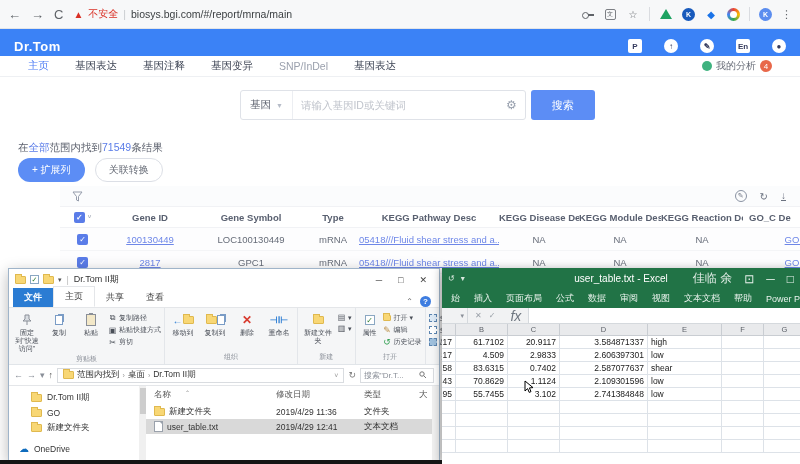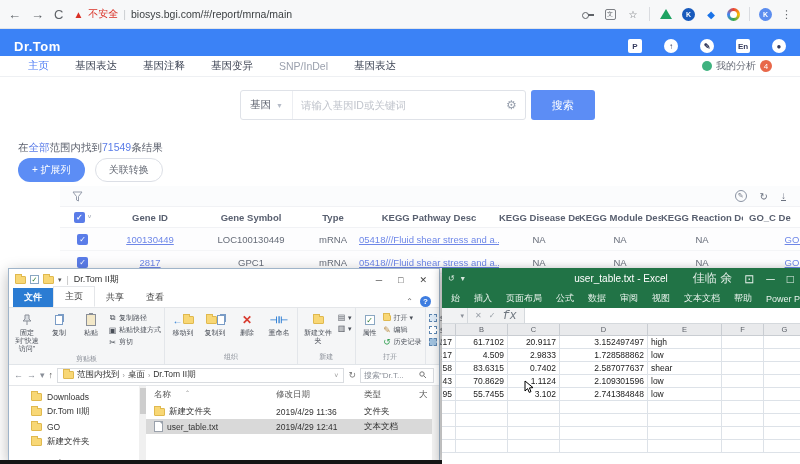--- a/index.html
+++ b/index.html
@@ -164,21 +164,21 @@
   .xl-title { height:21px; background:#217346; display:flex; align-items:center; color:#fff; padding:0 6px; gap:6px; }
   .xl-qat { display:flex; gap:6px; font-size:8px; color:#d8e8de; }
   .xl-title-text { position:absolute; left:0; right:0; text-align:center; font-size:10px; color:#fff; pointer-events:none; }
   .xl-title { position:relative; }
   .xl-right { margin-left:auto; display:flex; align-items:center; gap:12px; font-size:12px; color:#e4efe8; }
   .xl-tabs { height:19px; background:#217346; display:flex; align-items:center; gap:0; padding-left:2px; }
   .xtab { color:#e8f2ec; font-size:9px; padding:0 7px; white-space:nowrap; }
   .xl-fbar { height:16px; background:#f1f2f3; border-bottom:1px solid #d5d9dd; display:flex; align-items:center; }
   .namebox { width:26px; height:100%; border-right:1px solid #d5d9dd; display:flex; align-items:center; justify-content:flex-end; padding-right:3px; color:#8a8f98; font-size:7px; }
   .fbtns { display:flex; align-items:center; gap:7px; padding:0 7px; color:#9aa0a8; font-size:8px; border-right:1px solid #d5d9dd; height:100%; }
-  .fx { font-family:Liberation Mono, monospace; font-style:italic; color:#6f7780; font-size:12px; }
+  .fx { font-family:Liberation Sans, sans-serif; font-style:italic; color:#6f7780; font-size:14px;margin-left:8px; }
   .finput { flex:1; background:#fff; height:100%; }
   .xl-grid { flex:1; overflow:hidden; background:#fff; }
   .xcolhdr { display:flex; height:12px; background:#e9eaec; border-bottom:1px solid #c9cdd2; }
   .xch { border-right:1px solid #c9cdd2; font-size:7.5px; color:#5a5f66; text-align:center; line-height:12px; flex:0 0 auto; }
   .xrow { display:flex; height:13px; }
   .xc { border-right:1px solid #dde2e8; border-bottom:1px solid #dde2e8; font-size:8.5px; color:#1a1a1a; white-space:nowrap; overflow:hidden; line-height:12px; flex:0 0 auto; }
   .w-a { width:14px; } .w-b { width:52px; } .w-c { width:52px; } .w-d { width:88px; } .w-e { width:74px; } .w-f { width:42px; } .w-g { width:42px; }
   .num { text-align:right; padding-right:3px; }
   .txt { text-align:left; padding-left:3px; }
   .xc.hdrtxt { overflow:visible; }
@@ -509,24 +509,20 @@
             <circle cx="3" cy="3" r="2.2" fill="none" stroke="#777" stroke-width="1"></circle>
             <path d="M4.8 4.8L7 7" stroke="#777" stroke-width="1"></path>
           </svg>
       </span>
     </div>
 
     <div class="wbody">
       <div class="navpane">
         <div class="nitem">
             <span class="fold"></span>
-            <span>Downloads</span>
-          </div>
-        <div class="nitem">
-            <span class="fold"></span>
             <span>Dr.Tom II期</span>
           </div>
         <div class="nitem">
             <span class="fold"></span>
             <span>GO</span>
           </div>
         <div class="nitem">
             <span class="fold"></span>
             <span>新建文件夹</span>
           </div>
@@ -613,30 +609,30 @@
         <span class="xch w-c">C</span>
         <span class="xch w-d">D</span>
         <span class="xch w-e">E</span>
         <span class="xch w-f">F</span>
         <span class="xch w-g">G</span>
       </div>
       <div class="xrow">
         <span class="xc w-a num">17</span>
         <span class="xc w-b num">61.7102</span>
         <span class="xc w-c num">20.9117</span>
-        <span class="xc w-d num">3.152497497</span>
+        <span class="xc w-d num">3.584871337</span>
         <span class="xc w-e txt">high</span>
         <span class="xc w-f"></span>
         <span class="xc w-g"></span>
       </div>
       <div class="xrow">
         <span class="xc w-a num">17</span>
         <span class="xc w-b num">4.509</span>
         <span class="xc w-c num">2.9833</span>
-        <span class="xc w-d num">1.728588862</span>
+        <span class="xc w-d num">2.606397301</span>
         <span class="xc w-e txt">low</span>
         <span class="xc w-f"></span>
         <span class="xc w-g"></span>
       </div>
       <div class="xrow">
         <span class="xc w-a num">58</span>
         <span class="xc w-b num">83.6315</span>
         <span class="xc w-c num">0.7402</span>
         <span class="xc w-d num">2.587077637</span>
         <span class="xc w-e txt">shear</span>

